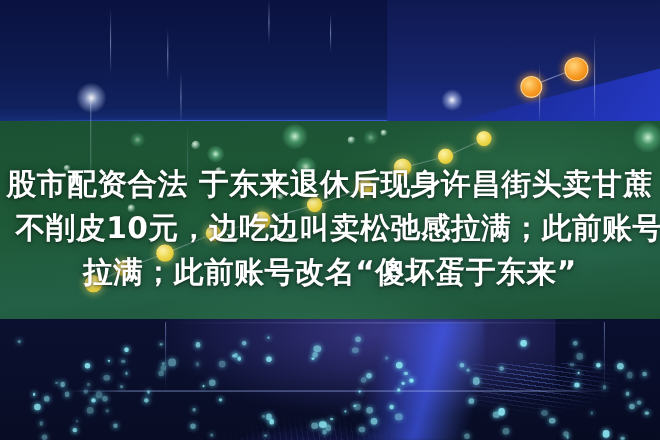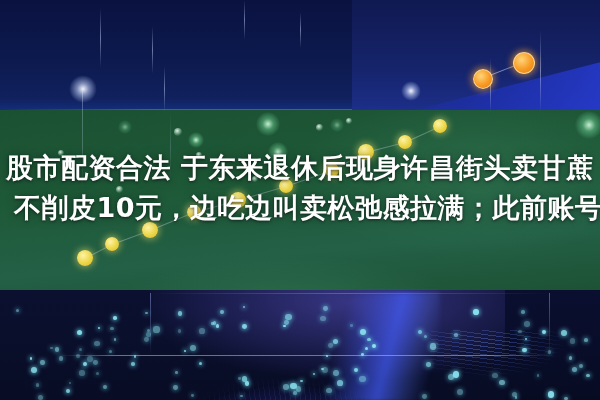--- a/index.html
+++ b/index.html
@@ -360,15 +360,16 @@
       <div class="particle" style="left: 350.205px; top: 324.023px; width: 2.57192px; height: 2.57192px; opacity: 0.38;"></div>
       <div class="particle" style="left: 284.437px; top: 320.063px; width: 4.84236px; height: 4.84236px; opacity: 0.6;"></div>
       <div class="particle" style="left: 322.053px; top: 367.321px; width: 5.94325px; height: 5.94325px; opacity: 0.38;"></div>
       <div class="particle" style="left: 93.0892px; top: 359.801px; width: 4.86729px; height: 4.86729px; opacity: 0.48;"></div>
       <div class="particle" style="left: 113.18px; top: 316.347px; width: 3.53933px; height: 3.53933px; opacity: 0.92;"></div>
     </div>
 
   <div class="headline">
     <span class="ln ln1">股市配资合法 于东来退休后现身许昌街头卖甘蔗，</span>
     <span class="ln ln2">不削皮10元，边吃边叫卖松弛感拉满；此前账号改名</span>
+    <span class="ln ln3">拉满；此前账号改名“傻坏蛋于东来”</span>
   </div>
 
 </div>
 
 </body></html>

